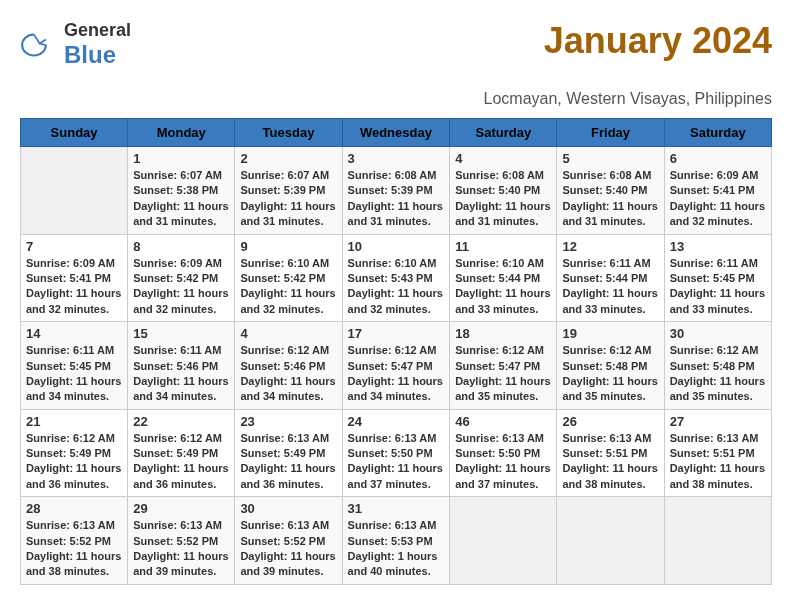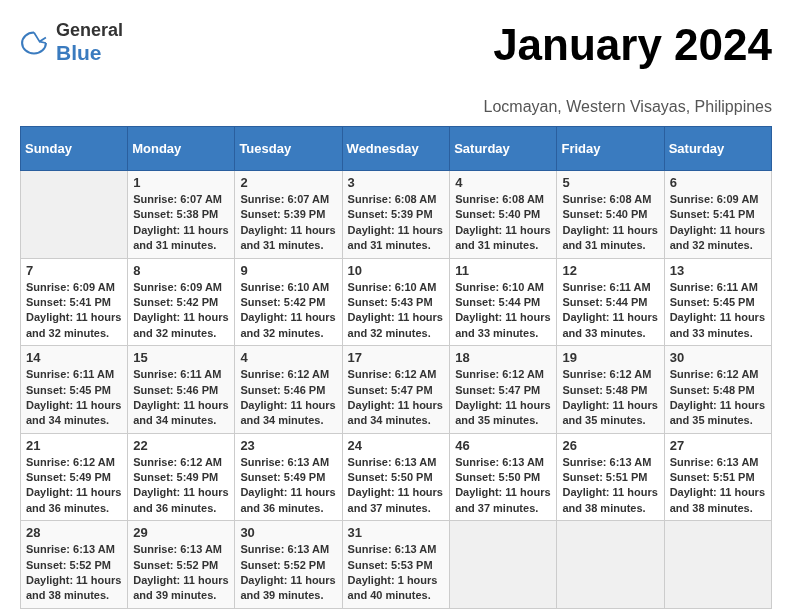--- a/index.html
+++ b/index.html
@@ -12,59 +12,59 @@
     }
     .header-area {
       display: flex;
       justify-content: space-between;
       align-items: flex-start;
       margin-bottom: 10px;
     }
     .logo {
       display: flex;
       align-items: center;
-      gap: 8px;
+      gap: 16px;
     }
     .logo-text-general {
       font-size: 18px;
       font-weight: bold;
       color: #333;
     }
     .logo-text-blue {
-      font-size: 21px;
+      font-size: 24px;
       font-weight: bold;
       color: #3a7bbf;
     }
     .logo-icon {
       width: 28px;
       height: 28px;
     }
     .title-area {
       text-align: right;
     }
     .month-title {
-      font-size: 44px;
-      font-weight: bold;
-      color: #000000;
+      font-size: 36px;
+      font-weight: bold;
+      color: #a16207;
     }
     .location-title {
       font-size: 16px;
       color: #555;
       margin-top: 28px;
     }
     table {
       width: 100%;
       border-collapse: collapse;
       font-size: 11px;
     }
     thead tr th {
       background-color: #3a7bbf;
-      color: #ffffff;
-      padding: 14px 4px;
-      text-align: left;
+      color: #000000;
+      padding: 6px 4px;
+      text-align: center;
       font-size: 13px;
       font-weight: bold;
       border: 1px solid #2a5f9e;
     }
     tbody tr td {
       border: 1px solid #ccc;
       padding: 4px 5px;
       vertical-align: top;
       width: 108px;
       min-height: 70px;

